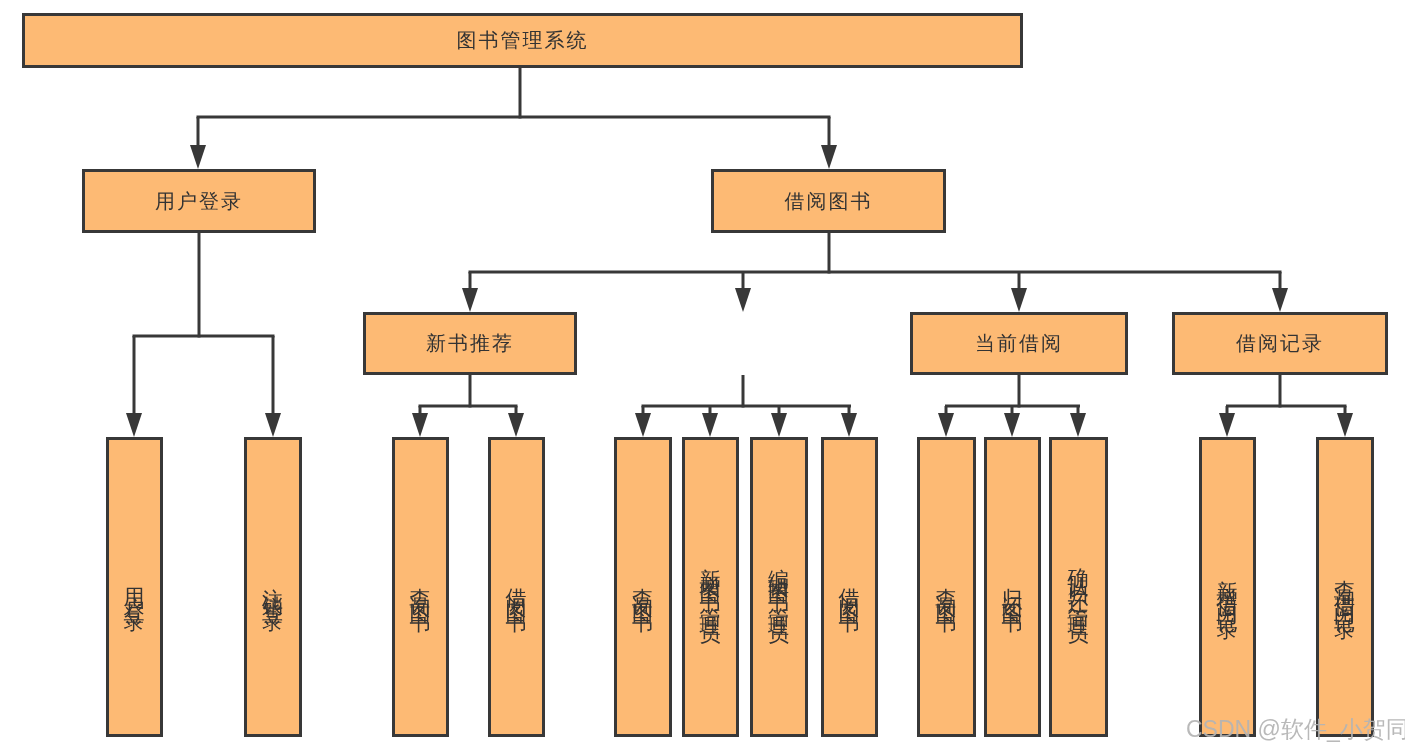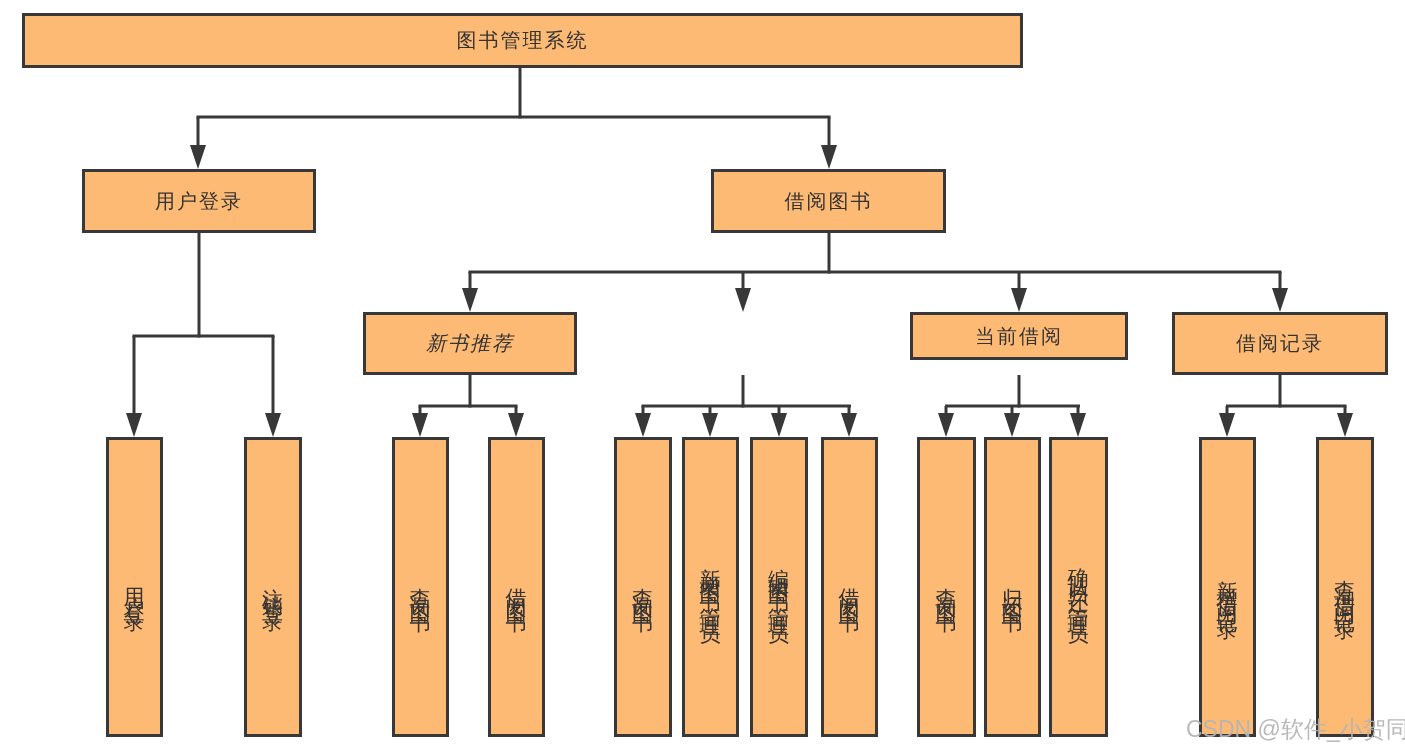--- a/index.html
+++ b/index.html
@@ -126,24 +126,24 @@
     <span class="hlabel">图书管理系统</span>
   </div>
 
   <div class="box" style="left:82px; top:169px; width:234px; height:64px;">
     <span class="hlabel">用户登录</span>
   </div>
   <div class="box" style="left:711px; top:169px; width:235px; height:64px;">
     <span class="hlabel">借阅图书</span>
   </div>
 
-  <div class="box" style="left:363px; top:312px; width:214px; height:63px;font-style:italic;">
+  <div class="box" style="left:363px; top:312px; width:214px; height:63px;">
     <span class="hlabel">新书推荐</span>
   </div>
-  <div class="box" style="left:910px; top:312px; width:218px; height:48px;">
+  <div class="box" style="left:910px; top:312px; width:218px; height:63px;">
     <span class="hlabel">当前借阅</span>
   </div>
   <div class="box" style="left:1172px; top:312px; width:216px; height:63px;">
     <span class="hlabel">借阅记录</span>
   </div>
 
   <div class="box vbox" style="left:106px; width:57px;">
     <span class="vlabel">用户登录</span>
   </div>
   <div class="box vbox" style="left:244px; width:58px;">

